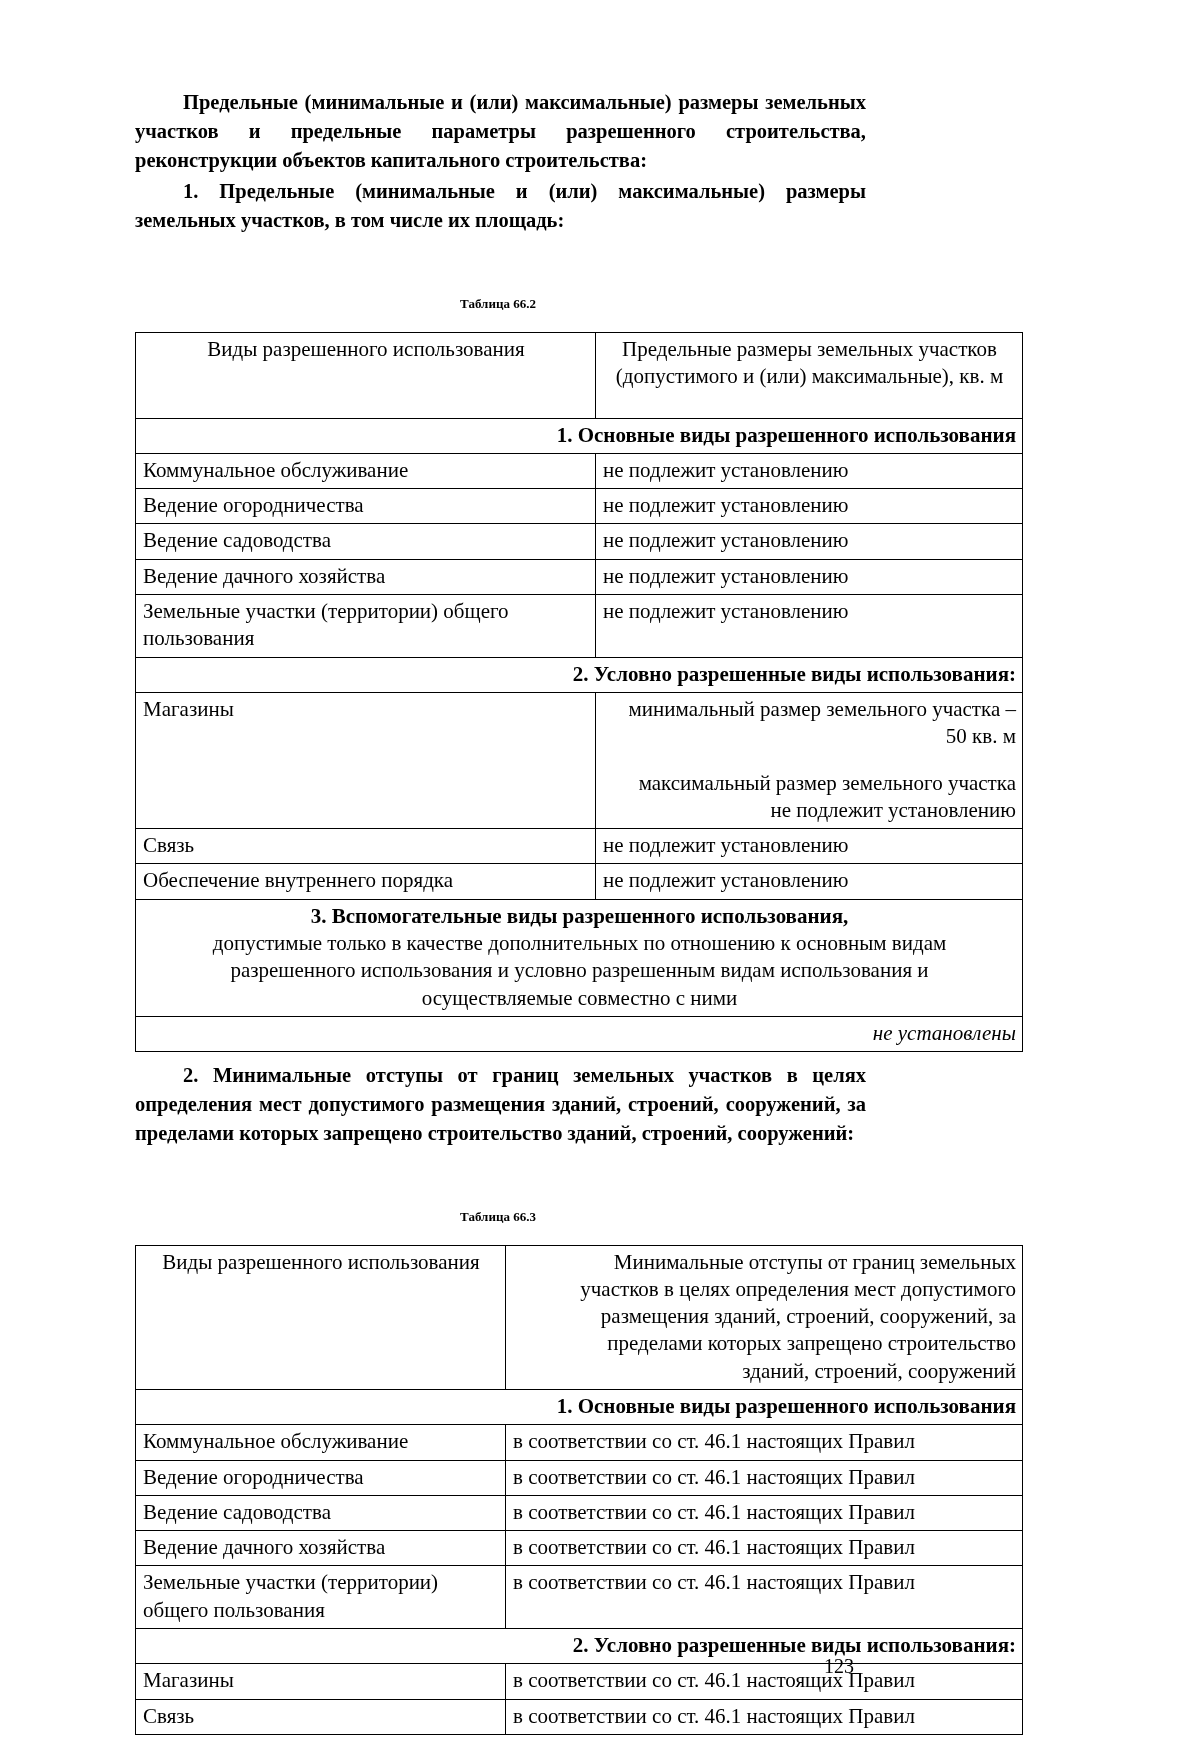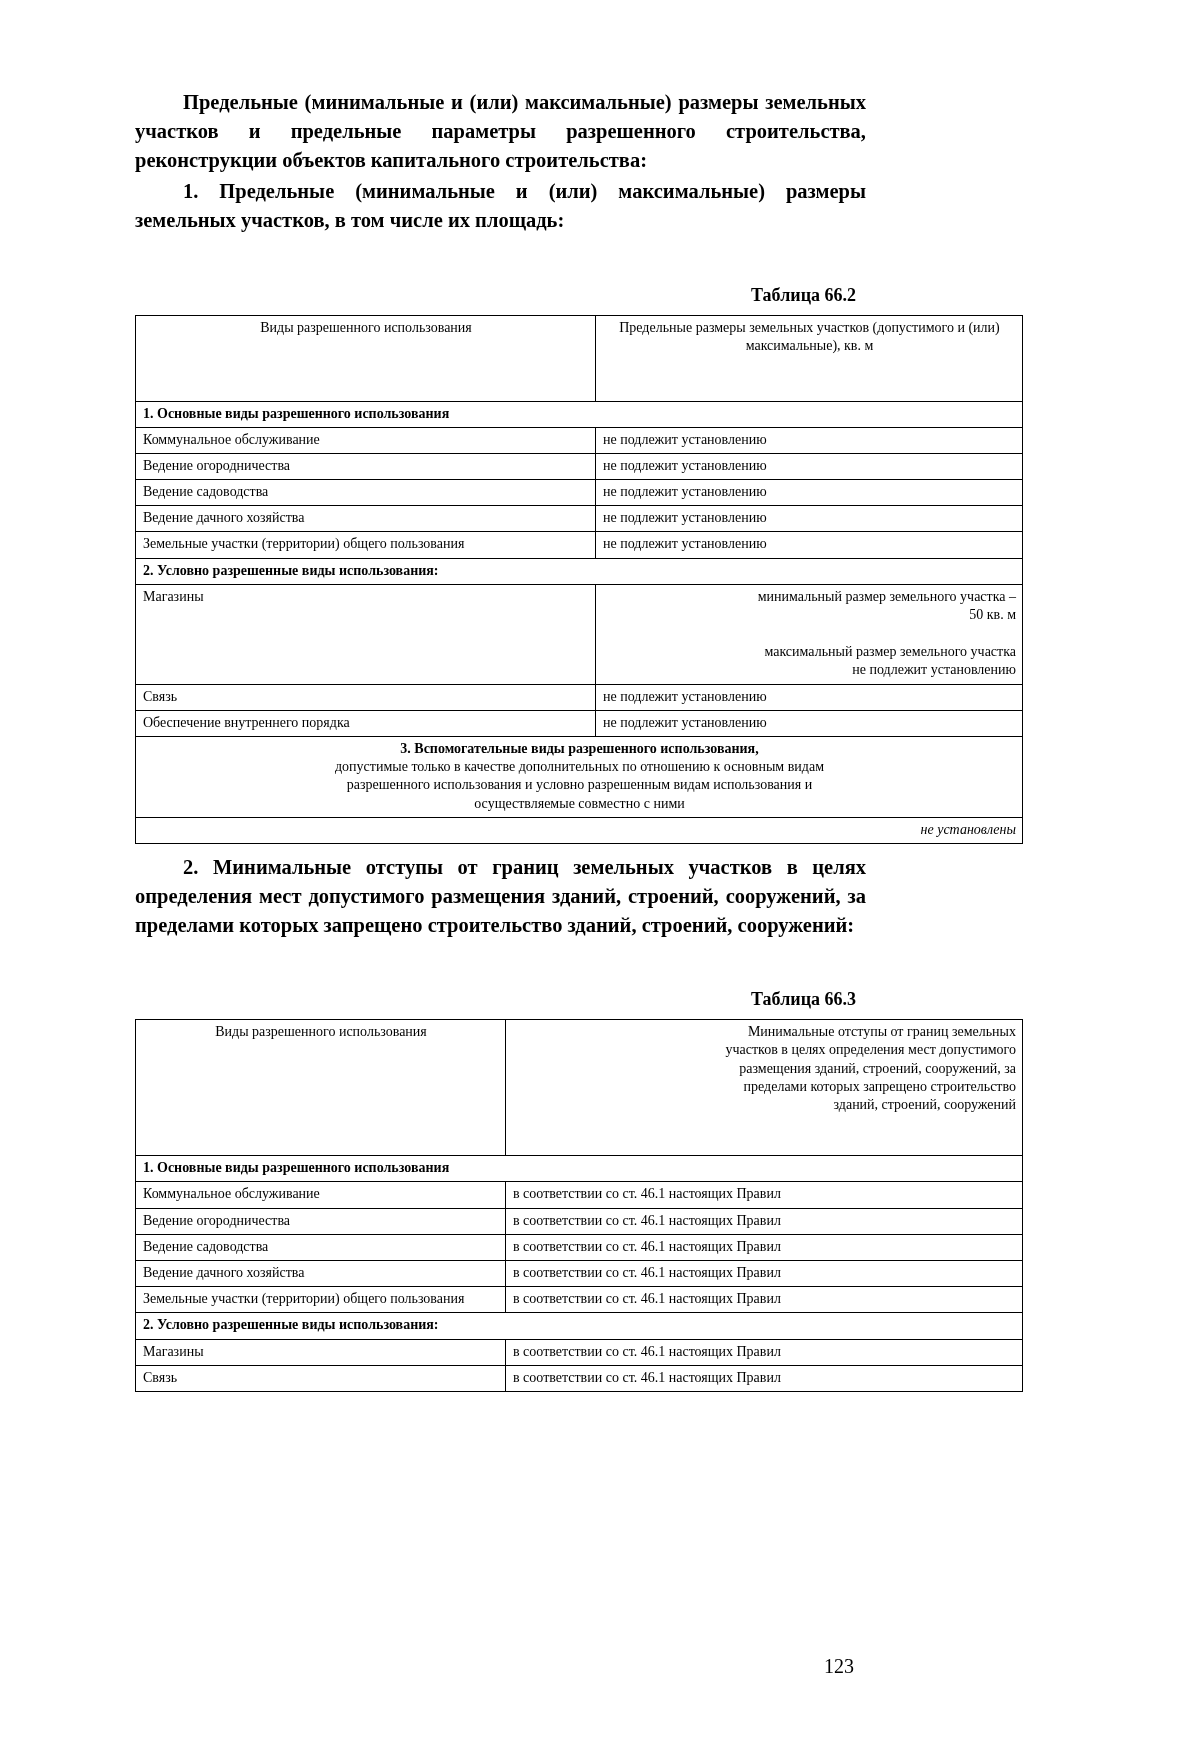--- a/index.html
+++ b/index.html
@@ -28,54 +28,54 @@
     font-size: 20.5px;
     line-height: 1.42;
     text-align: justify;
     text-indent: 48px;
     font-weight: bold;
   }
   p.body-para.tight {
     margin-top: 2px;
   }
   .table-caption {
-    margin: 5px;
-    font-size: 18px;
-    font-weight: bold;
-    text-align: right;
+    margin: 16px;
+    font-size: 13px;
+    font-weight: bold;
+    text-align: center;
     padding-right: 5px;
   }
   .spacer-lg { height: 44px; }
   .spacer-sm { height: 9px; }
   .spacer-xs { height: 4px; }
 
   table.doc-table {
     border-collapse: collapse;
     width: 887px;
     table-layout: fixed;
     margin: 0;
   }
   table.doc-table td {
     border: 1.3px solid #000000;
-    font-size: 14px;
+    font-size: 21px;
     line-height: 1.30;
     padding: 3px 6px 4px 7px;
     vertical-align: top;
   }
   .col-left { width: 460px; }
   .col-right { width: 427px; }
 
   td.hdr-center {
     text-align: center;
     vertical-align: middle;
     padding-top: 6px;
     padding-bottom: 6px;
   }
   td.section-row {
-    text-align: left;
+    text-align: right;
     font-weight: bold;
     padding-top: 4px;
     padding-bottom: 4px;
   }
   td.center-cell {
     text-align: right;
     font-style: italic;
   }
   td.mid { vertical-align: middle; }
   .sec3-title {

